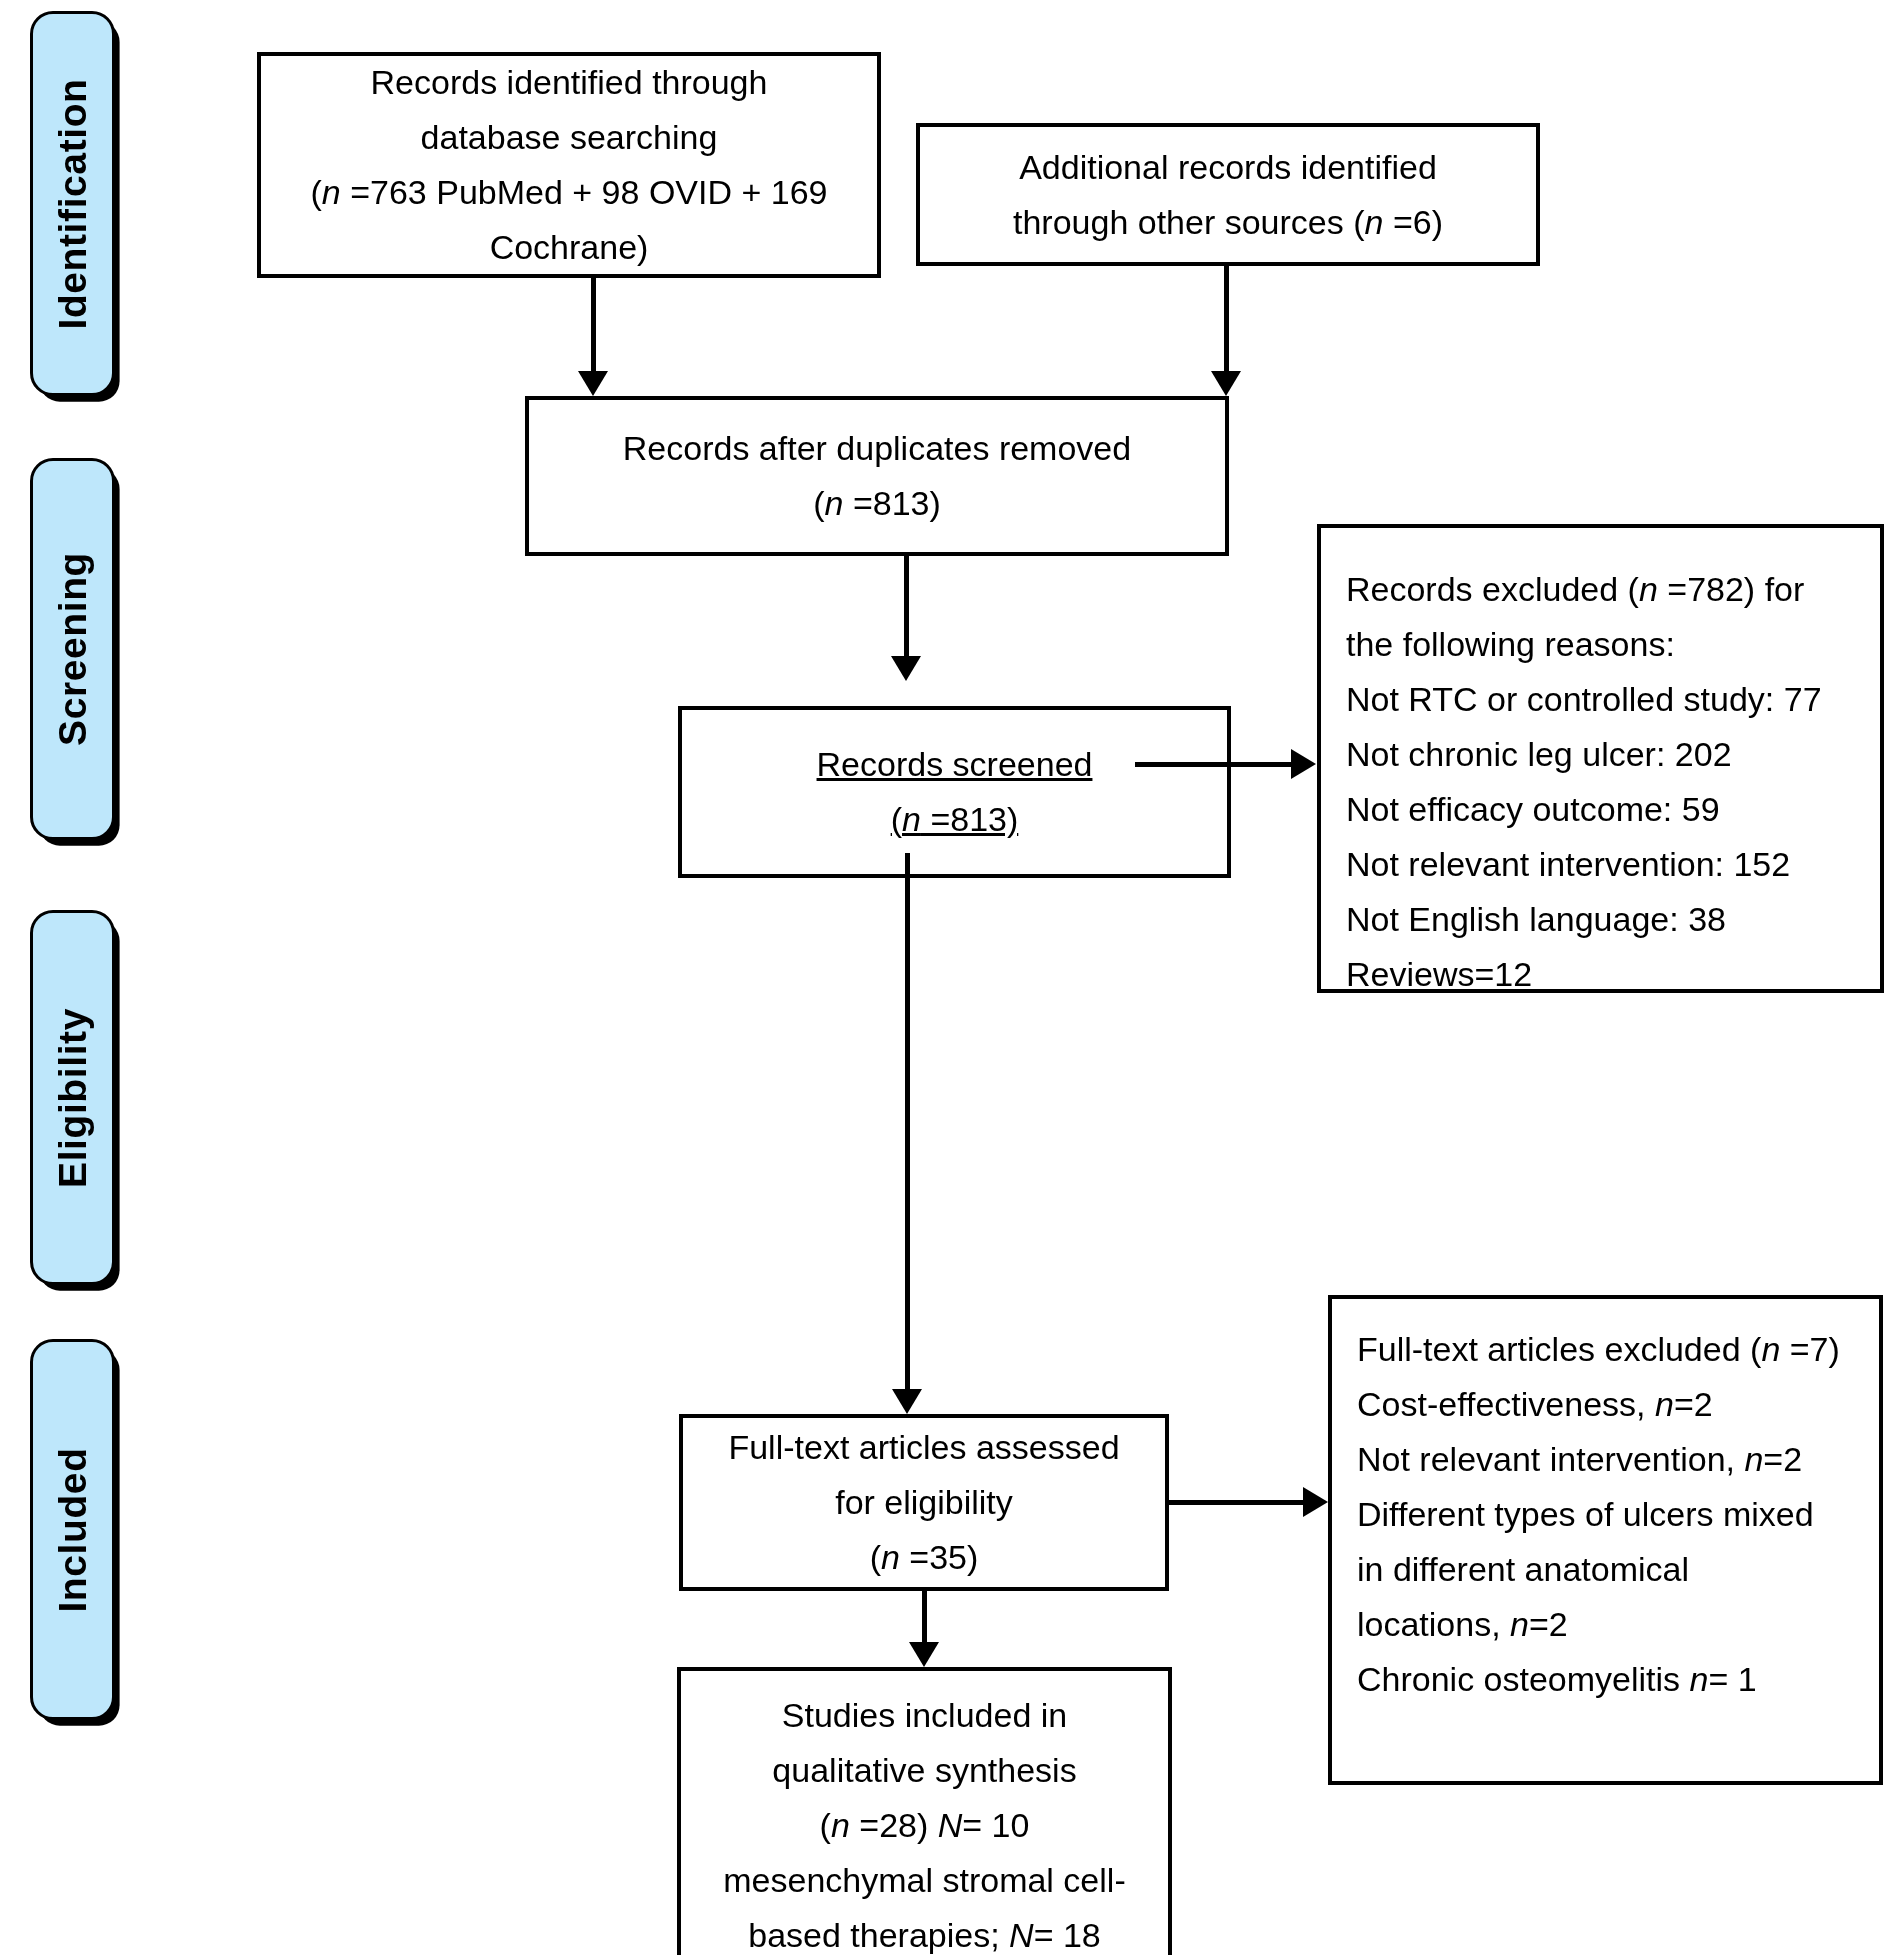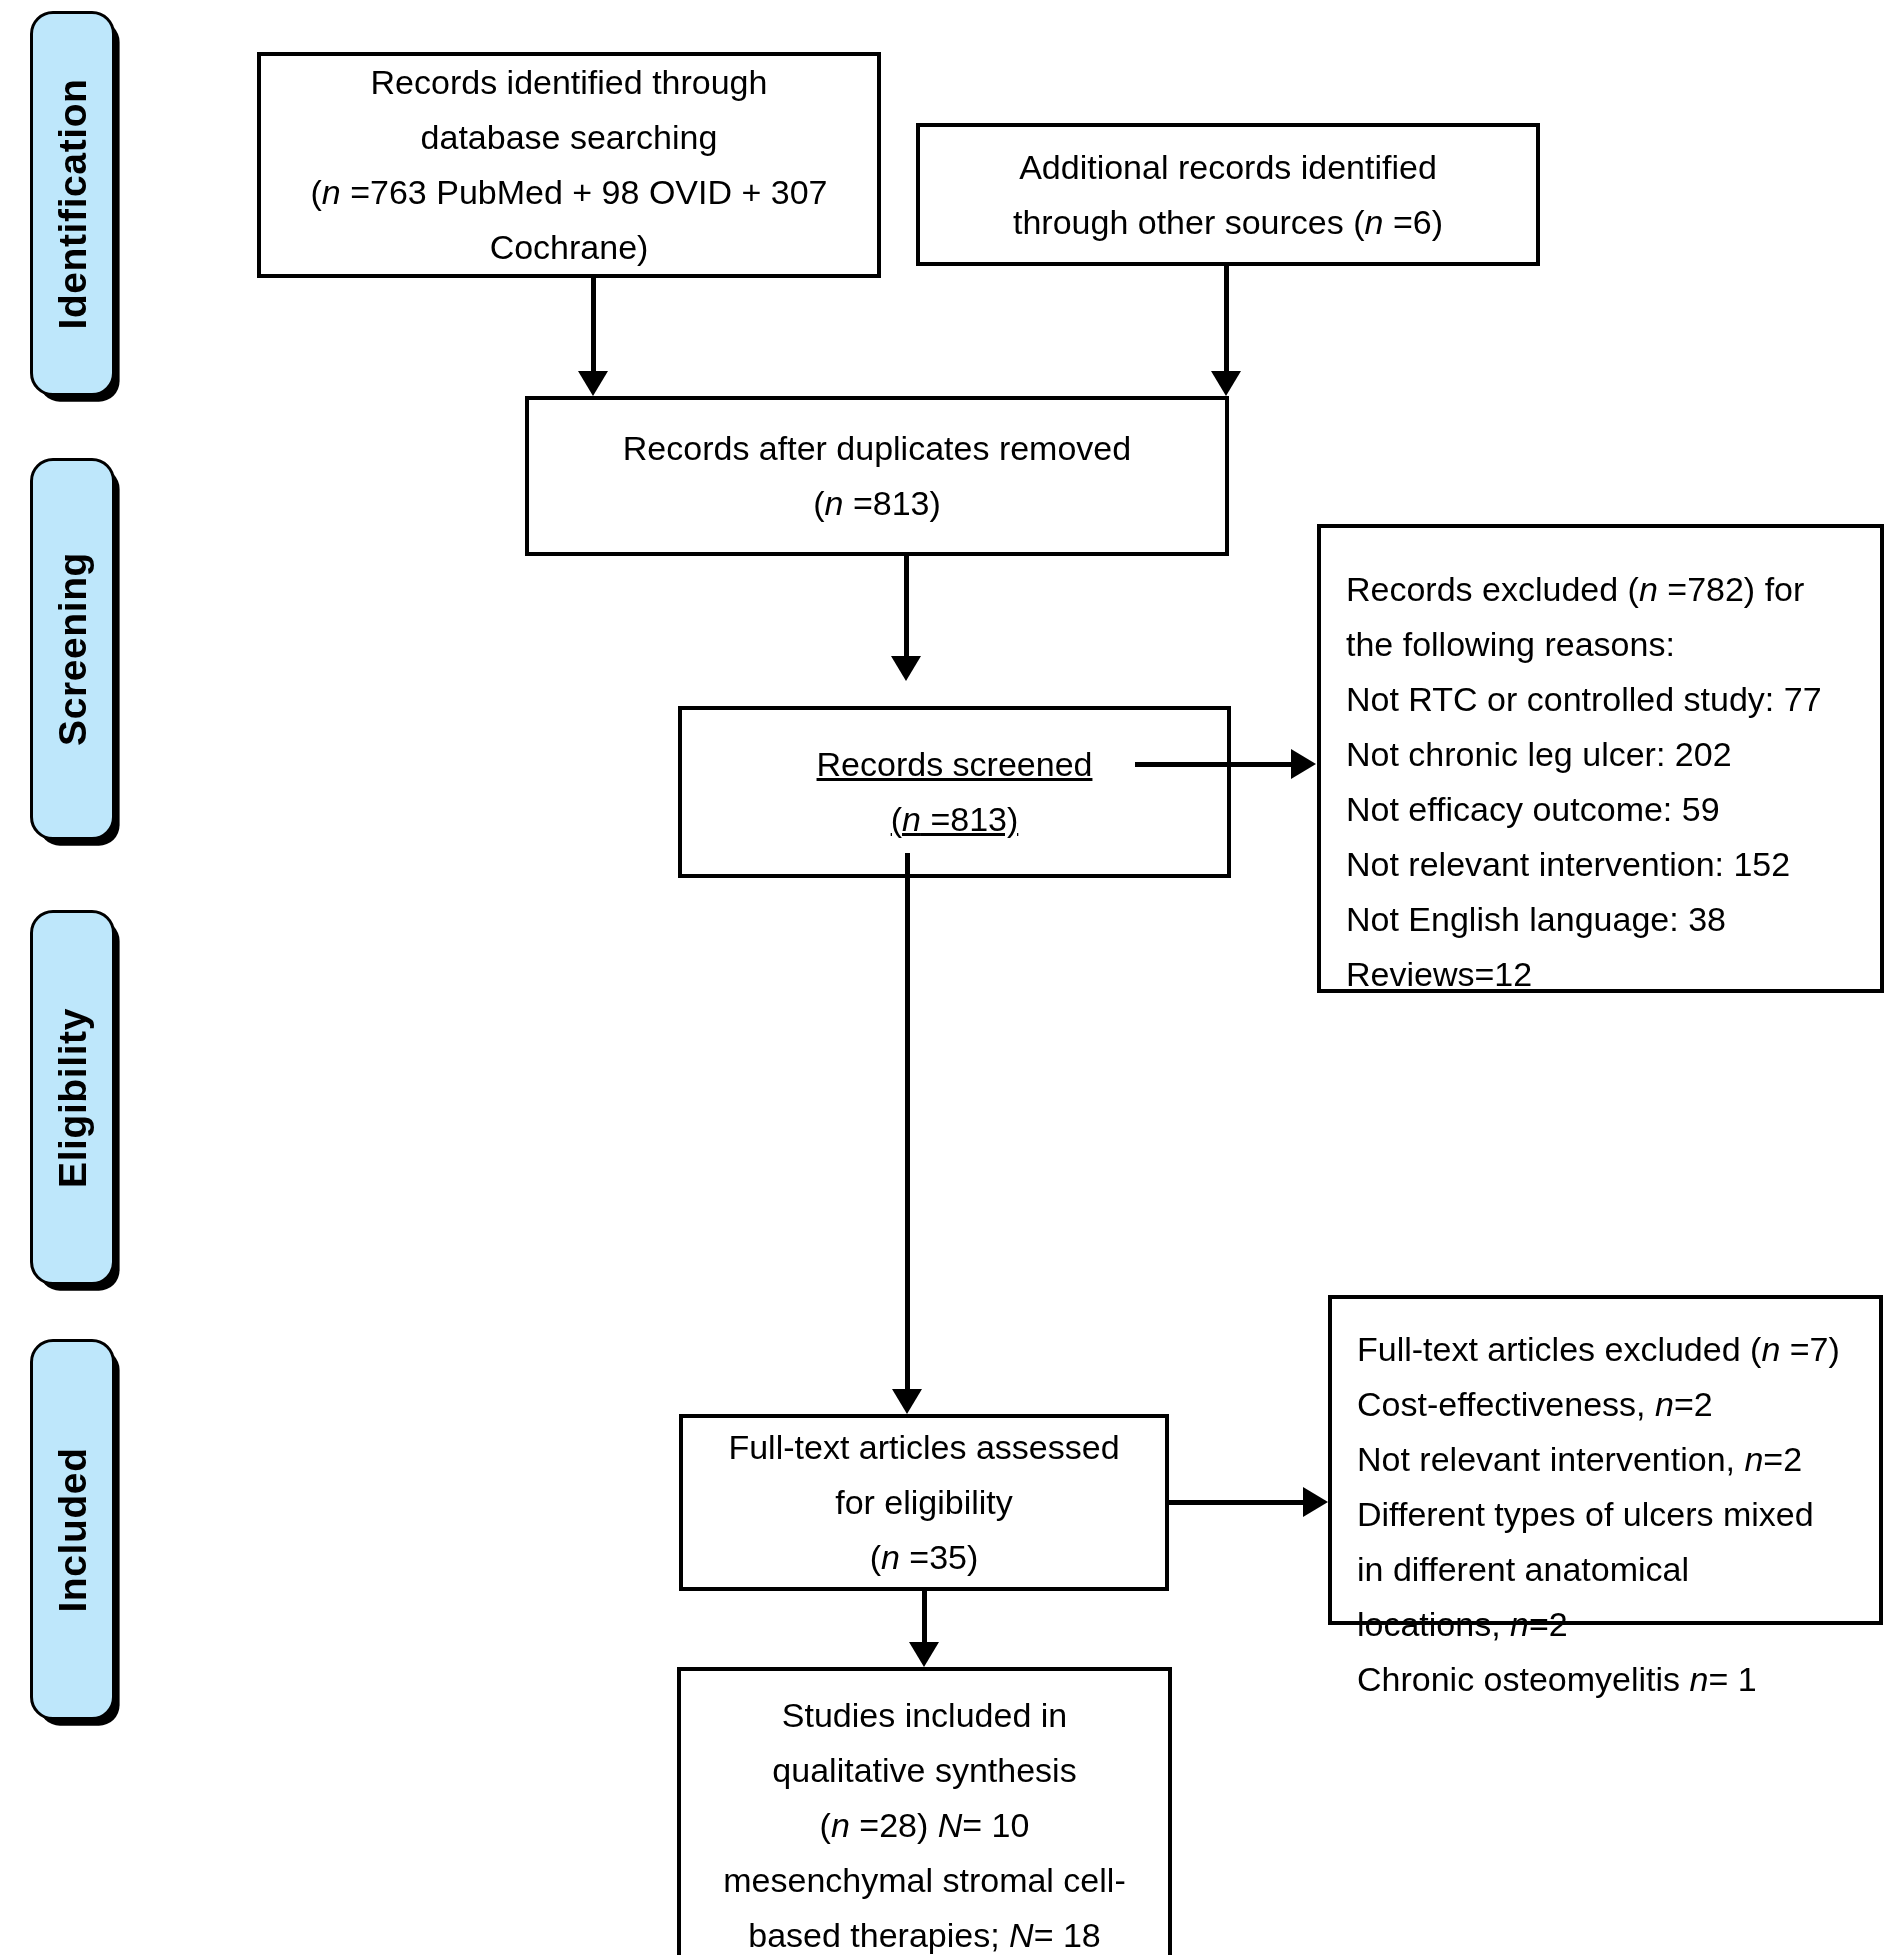--- a/index.html
+++ b/index.html
@@ -79,21 +79,21 @@
   <div class="stage" style="top:910px;height:375px;">
     <span class="rot">Eligibility</span>
   </div>
   <div class="stage" style="top:1339px;height:381px;">
     <span class="rot">Included</span>
   </div>
 
   <div class="box center" style="left:257px;top:52px;width:624px;height:226px;">
     <div class="line"><span>Records identified through</span></div>
     <div class="line"><span>database searching</span></div>
-    <div class="line"><span>(</span><span class="it">n</span><span> =763 PubMed + 98 OVID + 307</span></div>
+    <div class="line"><span>(</span><span class="it">n</span><span> =763 PubMed + 98 OVID + 169</span></div>
     <div class="line"><span>Cochrane)</span></div>
   </div>
 
   <div class="box center" style="left:916px;top:123px;width:624px;height:143px;">
     <div class="line"><span>Additional records identified</span></div>
     <div class="line"><span>through other sources (</span><span class="it">n</span><span> =6)</span></div>
   </div>
 
   <div class="box center" style="left:525px;top:396px;width:704px;height:160px;">
     <div class="line"><span>Records after duplicates removed</span></div>
@@ -115,21 +115,21 @@
     <div class="line"><span>Not English language: 38</span></div>
     <div class="line"><span>Reviews=12</span></div>
   </div>
 
   <div class="box center" style="left:679px;top:1414px;width:490px;height:177px;">
     <div class="line"><span>Full-text articles assessed</span></div>
     <div class="line"><span>for eligibility</span></div>
     <div class="line"><span>(</span><span class="it">n</span><span> =35)</span></div>
   </div>
 
-  <div class="box left" style="left:1328px;top:1295px;width:555px;height:330px;padding-top:23px;">
+  <div class="box left" style="left:1328px;top:1295px;width:555px;height:490px;padding-top:23px;">
     <div class="line"><span>Full-text articles excluded (</span><span class="it">n</span><span> =7)</span></div>
     <div class="line"><span>Cost-effectiveness, </span><span class="it">n</span><span>=2</span></div>
     <div class="line"><span>Not relevant intervention, </span><span class="it">n</span><span>=2</span></div>
     <div class="line"><span>Different types of ulcers mixed</span></div>
     <div class="line"><span>in different anatomical</span></div>
     <div class="line"><span>locations, </span><span class="it">n</span><span>=2</span></div>
     <div class="line"><span>Chronic osteomyelitis </span><span class="it">n</span><span>= 1</span></div>
   </div>
 
   <div class="box center" style="left:677px;top:1667px;width:495px;height:316px;">

